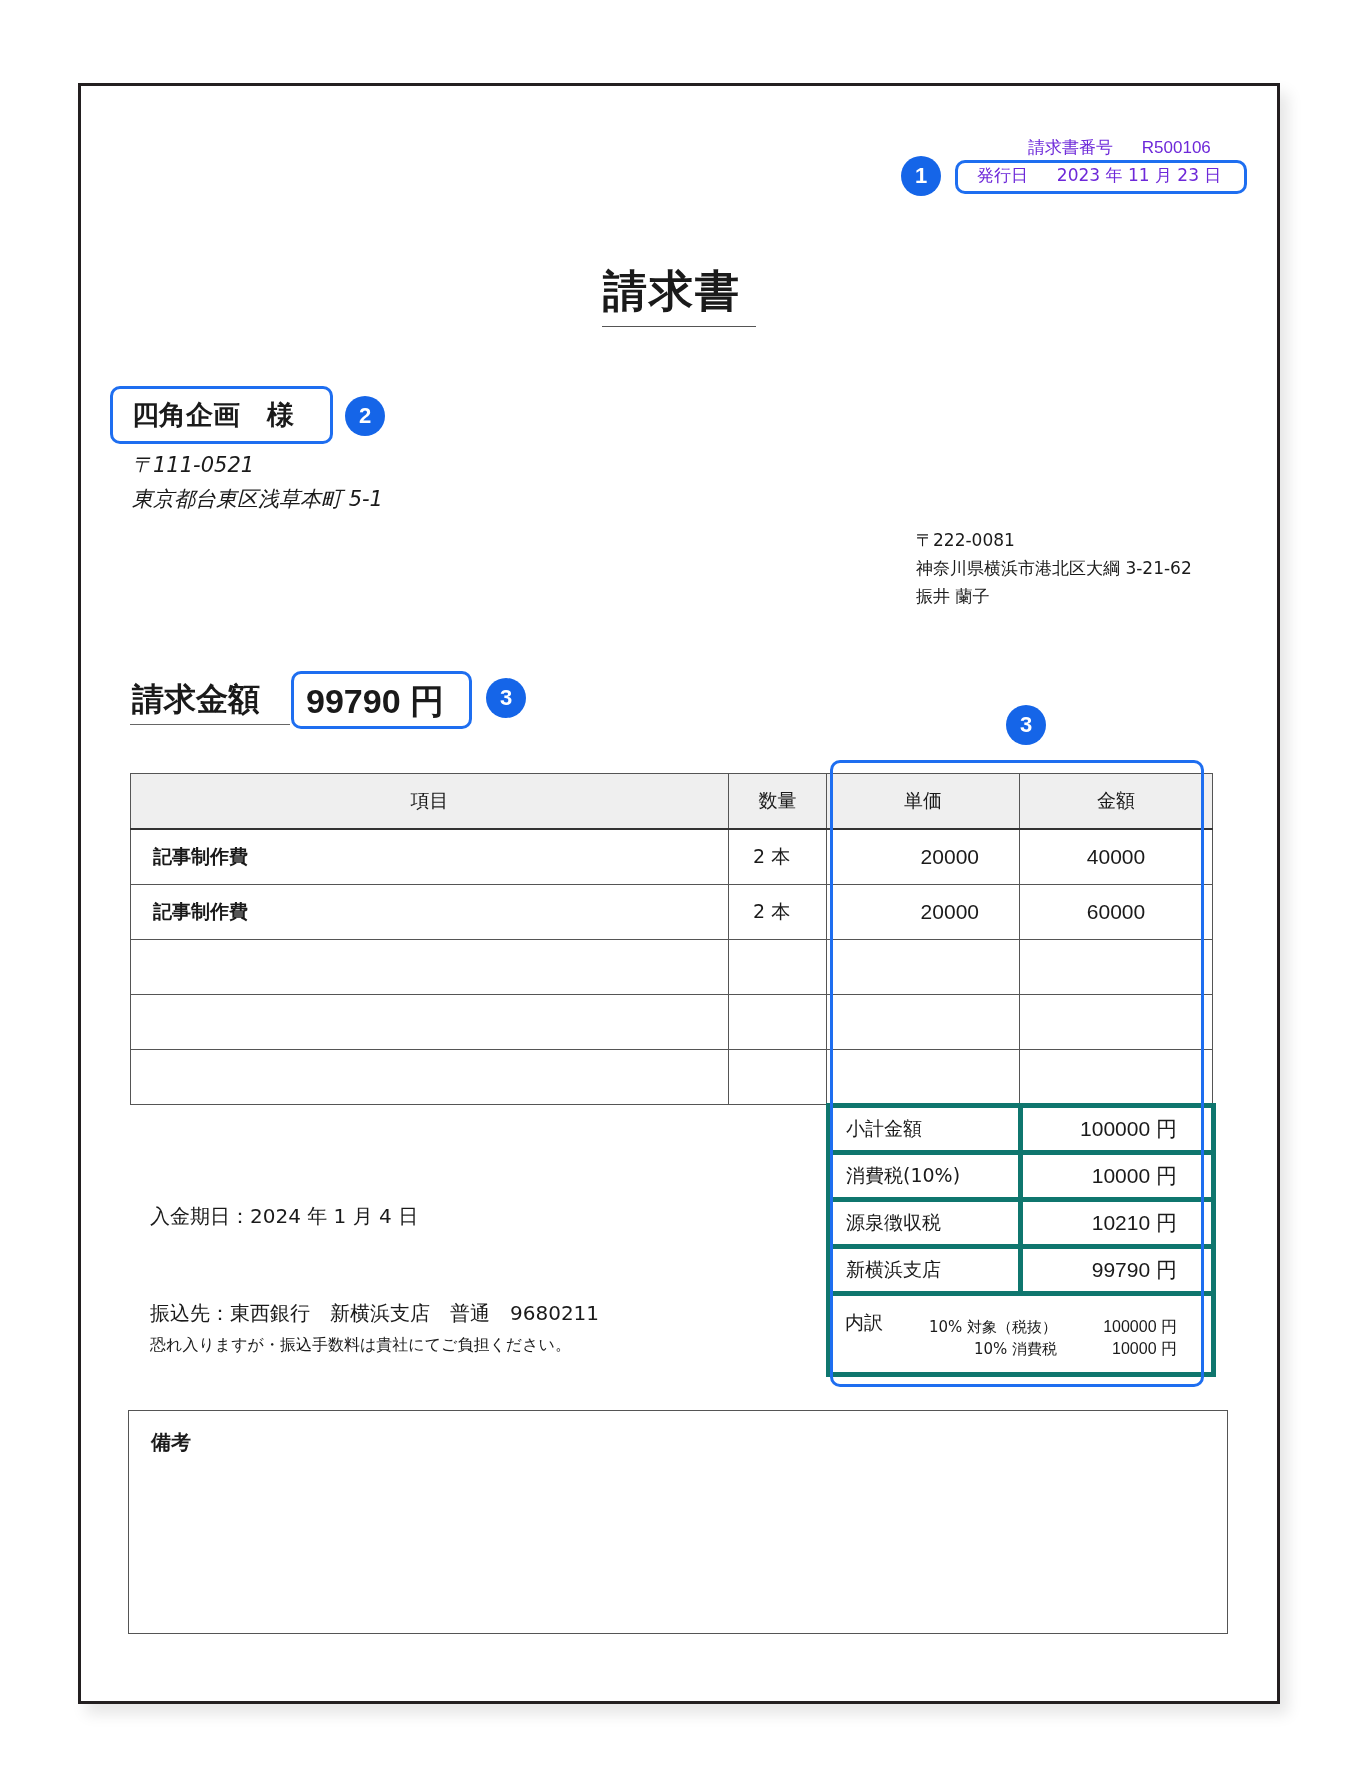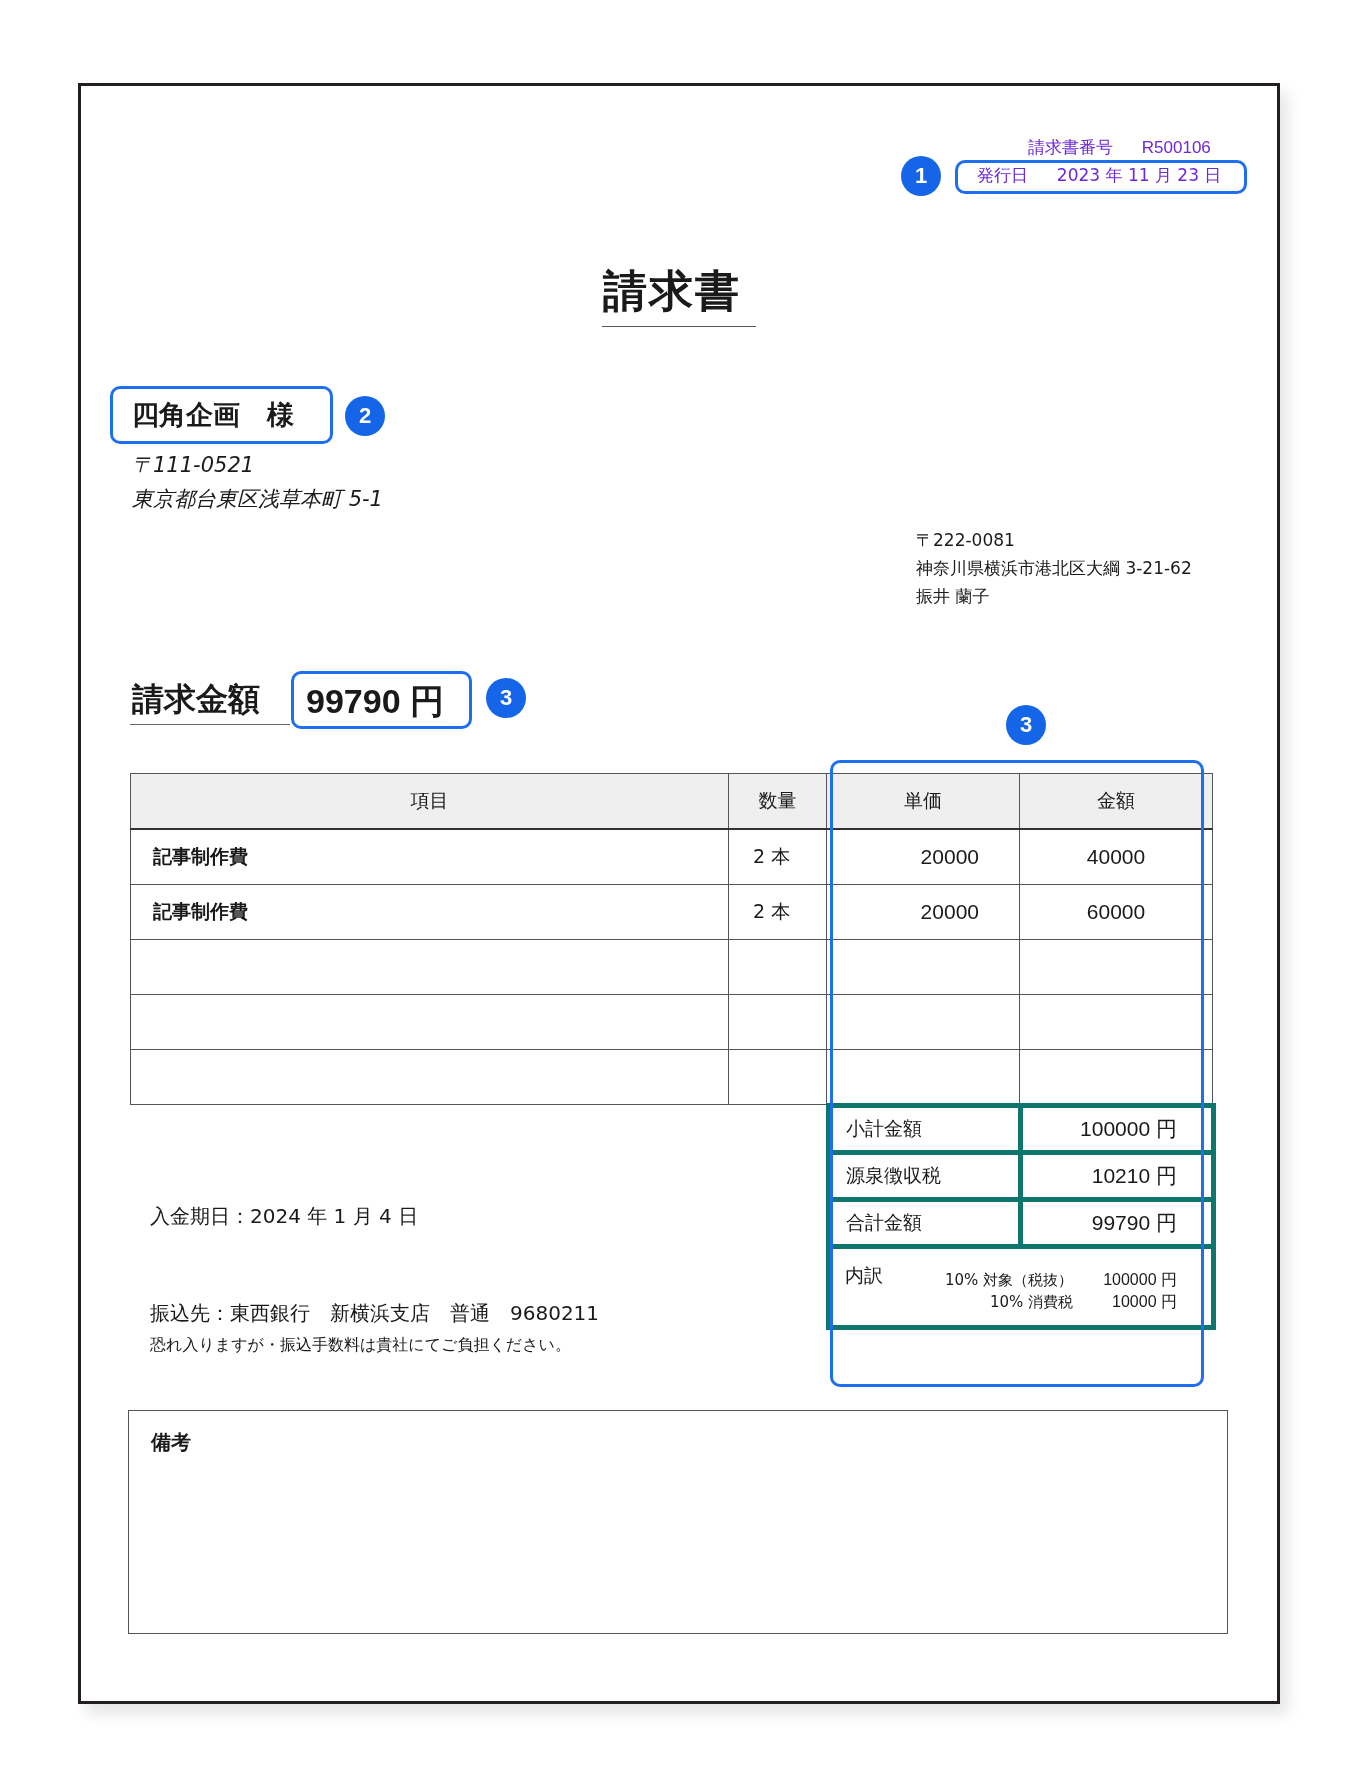--- a/index.html
+++ b/index.html
@@ -40,21 +40,21 @@
 
   table.summary { position:absolute; left:826px; top:1103px; border-collapse:collapse; font-size:19px; }
   table.summary td { border:5px solid #0f766e; height:47px; padding:0; }
   .s-label { width:192px; padding-left:15px !important; box-sizing:border-box; }
   .s-val { width:193px; text-align:right; padding-right:34px !important; box-sizing:border-box;
            font-family:"Liberation Sans",sans-serif; font-size:21px; }
   .breakdown { height:76px !important; vertical-align:top; }
   .bd-label { position:absolute; left:14px; top:14px; font-size:19px; }
   .bd-lines { position:absolute; right:34px; top:20px; font-size:15px; text-align:right; line-height:22px; }
   .bd-line span { display:inline-block; }
-  .bd-desc { margin-right:18px; }
+  .bd-desc { margin-right:34px; }
   .bd-amt { min-width:86px; text-align:right; font-family:"Liberation Sans",sans-serif; font-size:16px; }
 
   .pay { position:absolute; left:150px; font-size:20px; }
   .pay.small { font-size:16px; }
   .remarks { position:absolute; left:128px; top:1410px; width:1100px; height:224px;
              border:1px solid #555; box-sizing:border-box; }
   .remarks-label { position:absolute; left:22px; top:18px; font-size:20px; font-weight:bold; }
 </style>
 </head>
 <body>
@@ -142,25 +142,29 @@
   </tbody>
 </table>
 
 <table class="summary">
   <tbody>
       <tr>
     <td class="s-label">小計金額</td>
     <td class="s-val">100000 円</td>
   </tr>
   <tr>
+    <td class="s-label">消費税(10%)</td>
+    <td class="s-val">10000 円</td>
+  </tr>
+  <tr>
     <td class="s-label">源泉徴収税</td>
     <td class="s-val">10210 円</td>
   </tr>
   <tr>
-    <td class="s-label">合計金額</td>
+    <td class="s-label">新横浜支店</td>
     <td class="s-val">99790 円</td>
   </tr>
   <tr>
     <td colspan="2" class="breakdown" style="position:relative;">
       <div class="bd-label">内訳</div>
       <div class="bd-lines">
         <div class="bd-line">
           <span class="bd-desc">10% 対象（税抜）</span><span class="bd-amt">100000 円</span>
         </div>
         <div class="bd-line">

